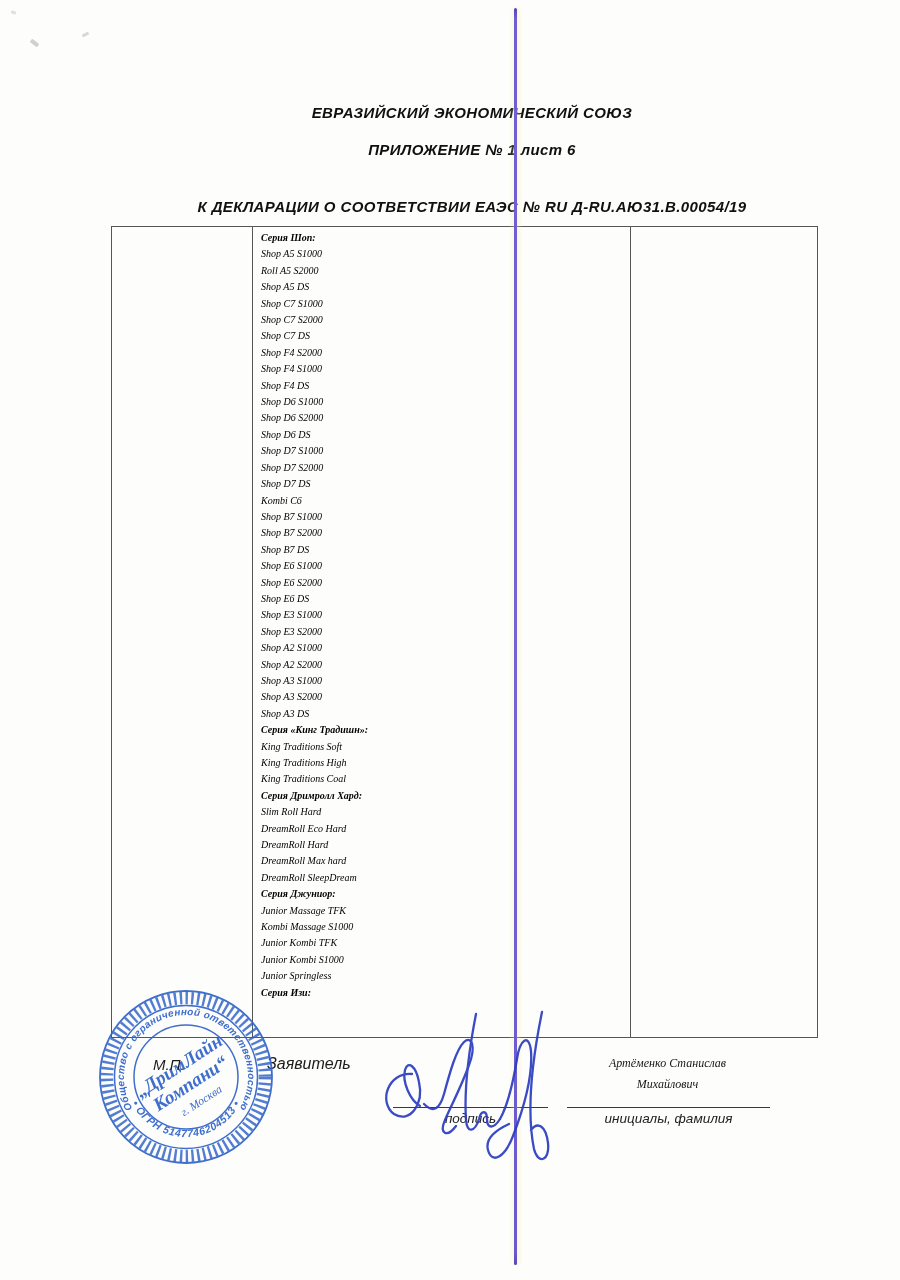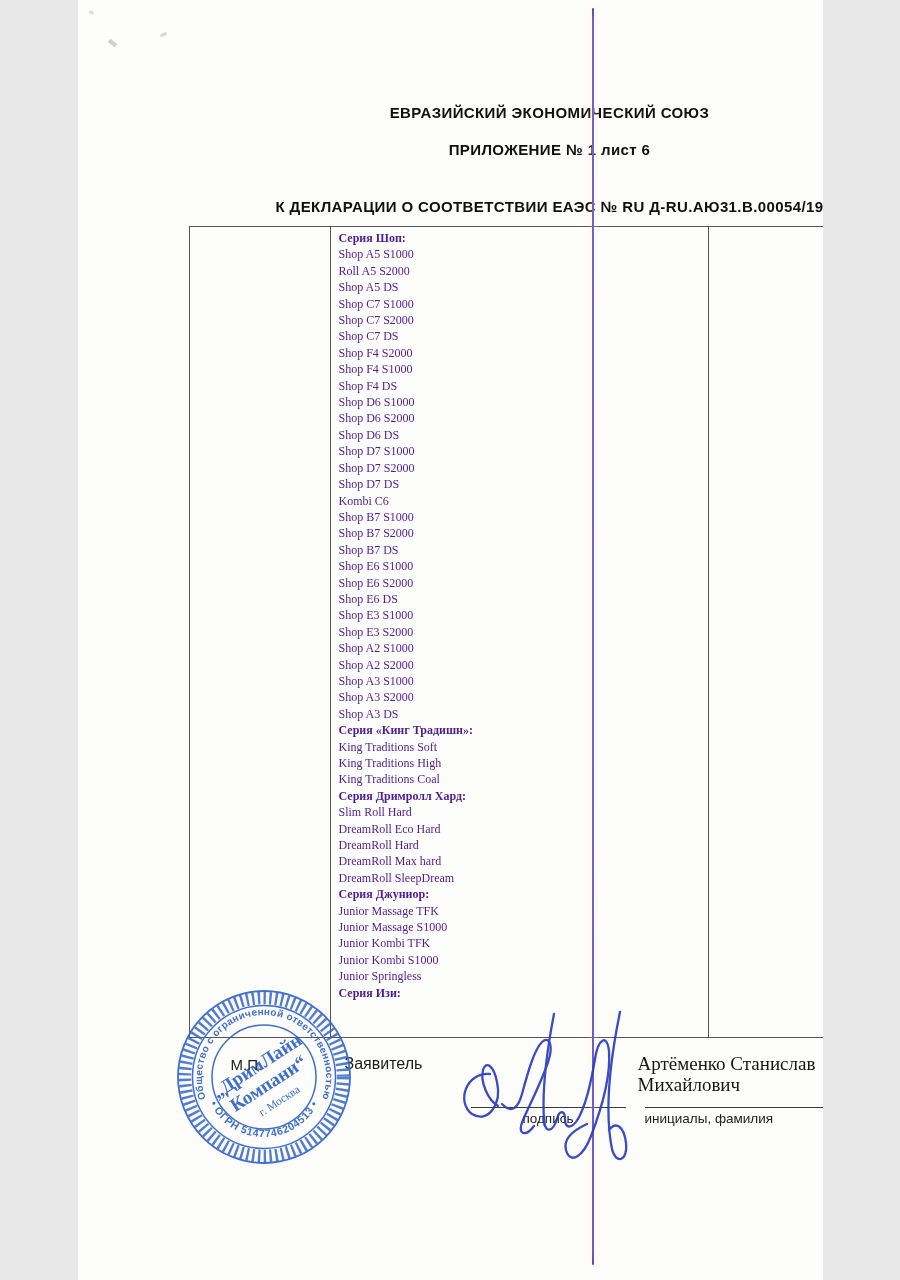--- a/index.html
+++ b/index.html
@@ -1,17 +1,17 @@
 <!DOCTYPE html>
 <html><head>
 <meta charset="utf-8">
 <style>
   html,body{margin:0;padding:0;}
   body{background:#e8e8e8;font-family:"Liberation Sans",sans-serif;}
-  .page{position:relative;width:745px;height:1280px;background:#fdfdfc;overflow:hidden;margin:0 auto;}
+  .page{position:relative;width:900px;height:1280px;background:#fdfdfc;overflow:hidden;margin:0 auto;font-style:italic;}
 
   
   .speck{position:absolute;background:#9a9a9a;border-radius:1px;}
   .speck.s1{left:30px;top:41px;width:9px;height:4px;transform:rotate(38deg);opacity:.45;}
   .speck.s2{left:82px;top:33px;width:7px;height:3px;transform:rotate(-28deg);opacity:.38;}
   .speck.s3{left:11px;top:11px;width:5px;height:3px;transform:rotate(20deg);opacity:.3;}
 
   
   .hdr{position:absolute;left:44px;width:856px;text-align:center;color:#101010;
        font-weight:bold;font-size:15px;letter-spacing:.4px;white-space:nowrap;}
@@ -25,34 +25,34 @@
         box-shadow:2px 0 4px rgba(250,240,160,.55), -2px 0 4px rgba(250,240,160,.35);
         border-radius:2px;z-index:5;}
 
   
   .doc-table{position:absolute;left:111px;top:226px;width:707px;height:812px;
              border:1px solid #565656;display:grid;grid-template-columns:141px 378px 1fr;
              box-sizing:border-box;background:transparent;}
   .doc-table .cell{box-sizing:border-box;}
   .doc-table .c1,.doc-table .c2{border-right:1px solid #565656;}
   .product-list{padding:3px 4px 0 8px;font-family:"Liberation Serif",serif;
-                font-size:12px;line-height:16.4px;color:#4c1d95;}
+                font-size:10px;line-height:16.4px;color:#000000;}
   .product-list .row{white-space:nowrap;}
   .product-list .row.bold{font-weight:bold;}
 
   
   .lbl{position:absolute;color:#1c1c1c;}
   .mp{left:153px;top:1056px;font-size:15px;z-index:8;}
   .applicant{left:267px;top:1055px;font-size:16px;}
   .sig-line{position:absolute;left:393px;top:1107px;width:155px;border-top:1.6px solid #3a3a3a;}
   .sig-caption{position:absolute;left:393px;top:1111px;width:155px;text-align:center;font-size:13.5px;color:#222;}
-  .name-block{position:absolute;left:560px;top:1053px;width:215px;
-              font-family:"Liberation Serif",serif;font-size:19px;color:#161616;line-height:21px;}
+  .name-block{position:absolute;left:560px;top:1053px;width:215px;text-align:center;
+              font-family:"Liberation Serif",serif;font-size:12px;color:#161616;line-height:21px;}
   .name-line{position:absolute;left:567px;top:1107px;width:203px;border-top:1.6px solid #3a3a3a;}
-  .name-caption{position:absolute;left:567px;top:1111px;width:203px;font-size:13.5px;color:#222;}
+  .name-caption{position:absolute;left:567px;top:1111px;width:203px;text-align:center;font-size:13.5px;color:#222;}
 
   .stamp{position:absolute;left:91px;top:982px;z-index:6;opacity:.92;}
   .signature{position:absolute;left:372px;top:1002px;z-index:7;}
 </style>
 </head>
 <body>
 
 <div class="page">
 
   <div class="speck s1"></div>
@@ -104,21 +104,21 @@
           <div class="row">King Traditions High</div>
           <div class="row">King Traditions Coal</div>
           <div class="row bold">Серия Дримролл Хард:</div>
           <div class="row">Slim Roll Hard</div>
           <div class="row">DreamRoll Eco Hard</div>
           <div class="row">DreamRoll Hard</div>
           <div class="row">DreamRoll Max hard</div>
           <div class="row">DreamRoll SleepDream</div>
           <div class="row bold">Серия Джуниор:</div>
           <div class="row">Junior Massage TFK</div>
-          <div class="row">Junior Massage S1000</div>
+          <div class="row">Kombi Massage S1000</div>
           <div class="row">Junior Kombi TFK</div>
           <div class="row">Junior Kombi S1000</div>
           <div class="row">Junior Springless</div>
           <div class="row bold">Серия Изи:</div>
         </div>
     </div>
     <div class="cell c3"></div>
   </div>
 
   <svg class="stamp" width="190" height="190" viewBox="0 0 190 190">

